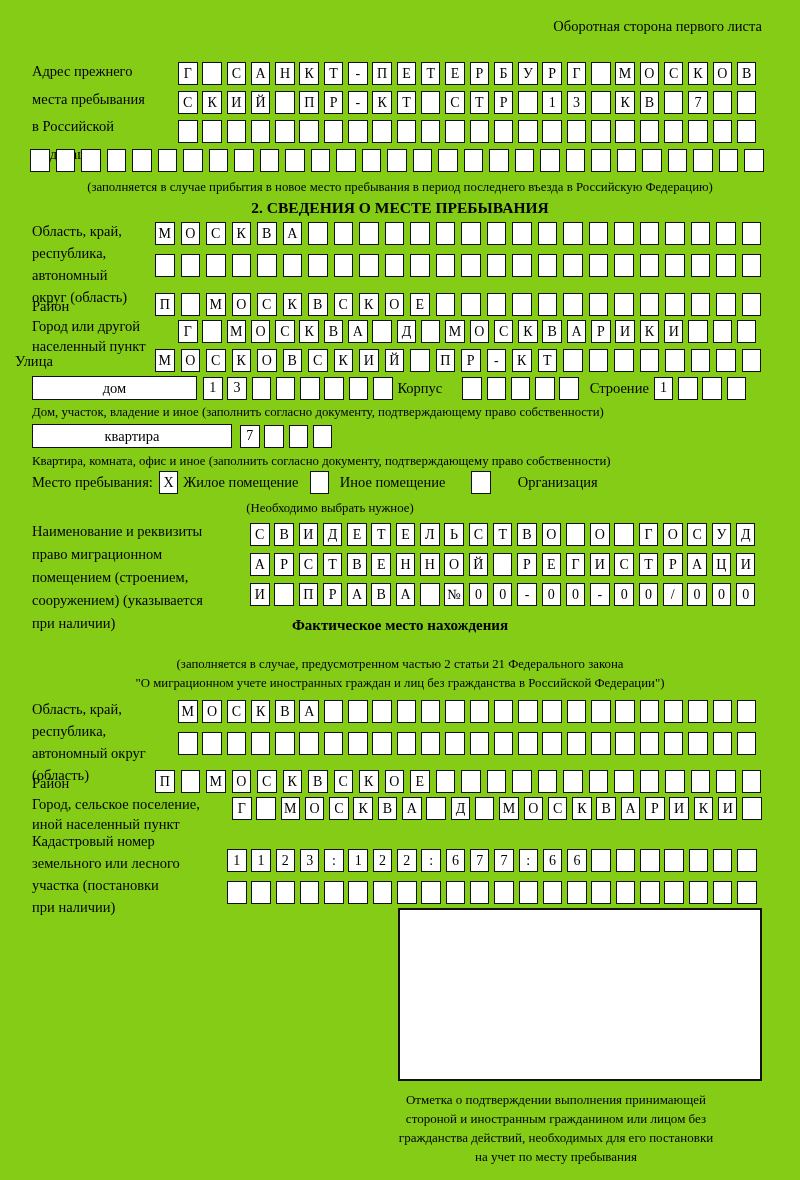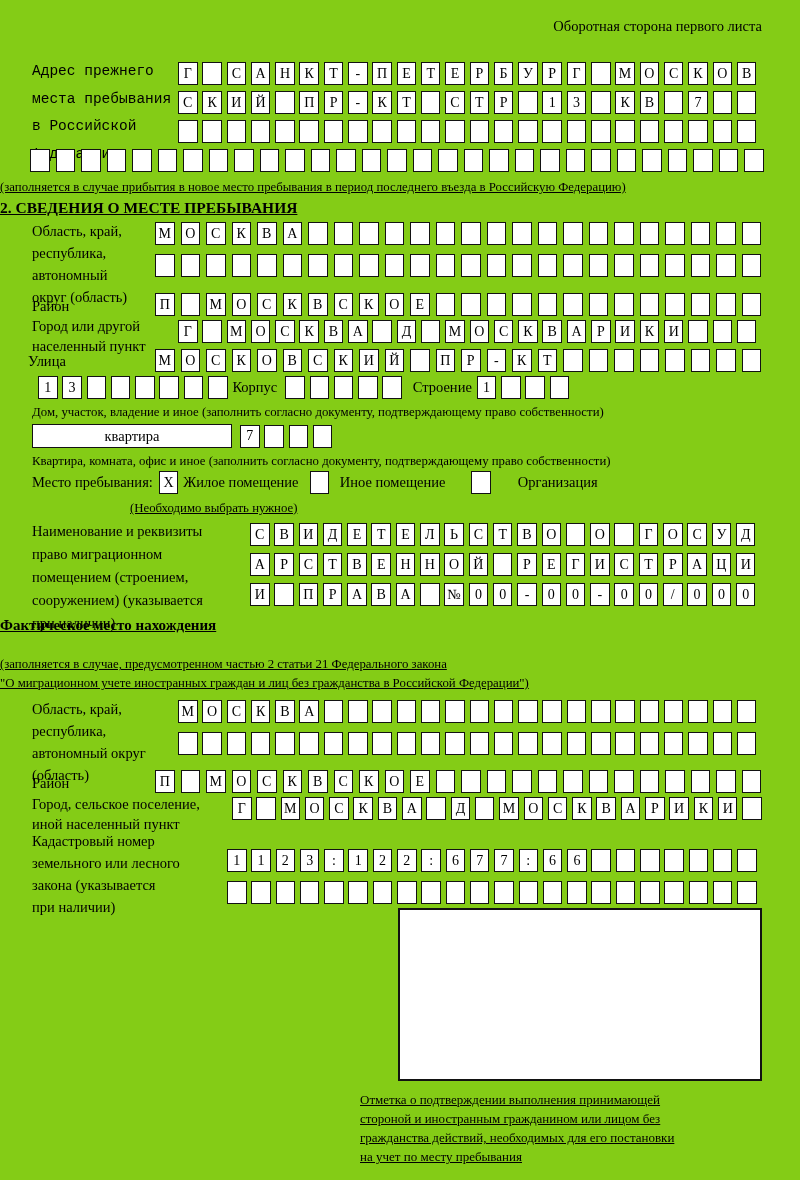--- a/index.html
+++ b/index.html
@@ -1,25 +1,25 @@
 <!DOCTYPE html>
 <html><head>
 <meta charset="utf-8">
 <style>
   html,body{margin:0;padding:0;background:#fff;}
   .page{position:relative;width:800px;height:1180px;background:#84cc16;
         font-family:"Liberation Serif",serif;color:#000;overflow:hidden;}
   .abs{position:absolute;}
   .lbl{font-size:14.5px;line-height:19px;}
-  .lh28 div{line-height:27.5px;font-family:Liberation Mono, monospace;}
+  .lh28 div{line-height:27.5px;}
   .lh22 div{line-height:22px;}
   .lh23 div{line-height:23px;}
   .lh20 div{line-height:20px;}
   .note{font-size:12.8px;line-height:17px;}
-  .center{text-align:left;text-decoration:underline;}
+  .center{text-align:center;}
   .title{font-size:15.5px;font-weight:bold;}
   .boxes{display:flex;flex-wrap:nowrap;}
   .cell{box-sizing:border-box;flex:0 0 auto;width:19.5px;height:23px;
         border:1.8px solid #121212;margin-right:4.8px;
         display:flex;align-items:center;justify-content:center;
         font-size:14px;line-height:1;background:#fff;}
   .sp .cell{margin-right:6px;}
   .labelbox{box-sizing:border-box;border:1.8px solid #121212;height:24px;
         display:flex;align-items:center;justify-content:center;
         font-size:14.5px;flex:0 0 auto;background:#fff;}
@@ -265,21 +265,21 @@
       <span class="cell">А</span>
       <span class="cell">Р</span>
       <span class="cell">И</span>
       <span class="cell">К</span>
       <span class="cell">И</span>
       <span class="cell"></span>
       <span class="cell"></span>
       <span class="cell"></span>
     </div>
 
-  <div class="abs lbl" style="left:28px;top:352px">Улица</div>
+  <div class="abs lbl" style="left:15px;top:352px">Улица</div>
   <div class="abs boxes sp" style="left:155px;top:349px">
       <span class="cell">М</span>
       <span class="cell">О</span>
       <span class="cell">С</span>
       <span class="cell">К</span>
       <span class="cell">О</span>
       <span class="cell">В</span>
       <span class="cell">С</span>
       <span class="cell">К</span>
       <span class="cell">И</span>
@@ -294,31 +294,32 @@
       <span class="cell"></span>
       <span class="cell"></span>
       <span class="cell"></span>
       <span class="cell"></span>
       <span class="cell"></span>
       <span class="cell"></span>
       <span class="cell"></span>
     </div>
 
   <div class="abs row" style="left:32px;top:376px">
+    <div class="labelbox" style="width:165px">дом</div>
     <div class="boxes" style="margin-left:6px">
         <span class="cell">1</span>
         <span class="cell">3</span>
         <span class="cell"></span>
         <span class="cell"></span>
         <span class="cell"></span>
         <span class="cell"></span>
         <span class="cell"></span>
         <span class="cell"></span>
       </div>
-    <span class="inl" style="margin-right:8px">Корпус</span>
+    <span class="inl" style="margin-right:20px">Корпус</span>
     <div class="boxes">
         <span class="cell"></span>
         <span class="cell"></span>
         <span class="cell"></span>
         <span class="cell"></span>
         <span class="cell"></span>
       </div>
     <span class="inl" style="margin-left:6px;margin-right:5px">Строение</span>
     <div class="boxes">
         <span class="cell">1</span>
@@ -550,21 +551,21 @@
       <span class="cell">Р</span>
       <span class="cell">И</span>
       <span class="cell">К</span>
       <span class="cell">И</span>
       <span class="cell"></span>
     </div>
 
   <div class="abs lbl lh22" style="left:32px;top:830px;width:180px">
     <div>Кадастровый номер</div>
     <div>земельного или лесного</div>
-    <div>закона (указывается</div>
+    <div>участка (постановки</div>
     <div>при наличии)</div>
   </div>
   <div class="abs boxes" style="left:227px;top:849px">
       <span class="cell">1</span>
       <span class="cell">1</span>
       <span class="cell">2</span>
       <span class="cell">3</span>
       <span class="cell">:</span>
       <span class="cell">1</span>
       <span class="cell">2</span>

